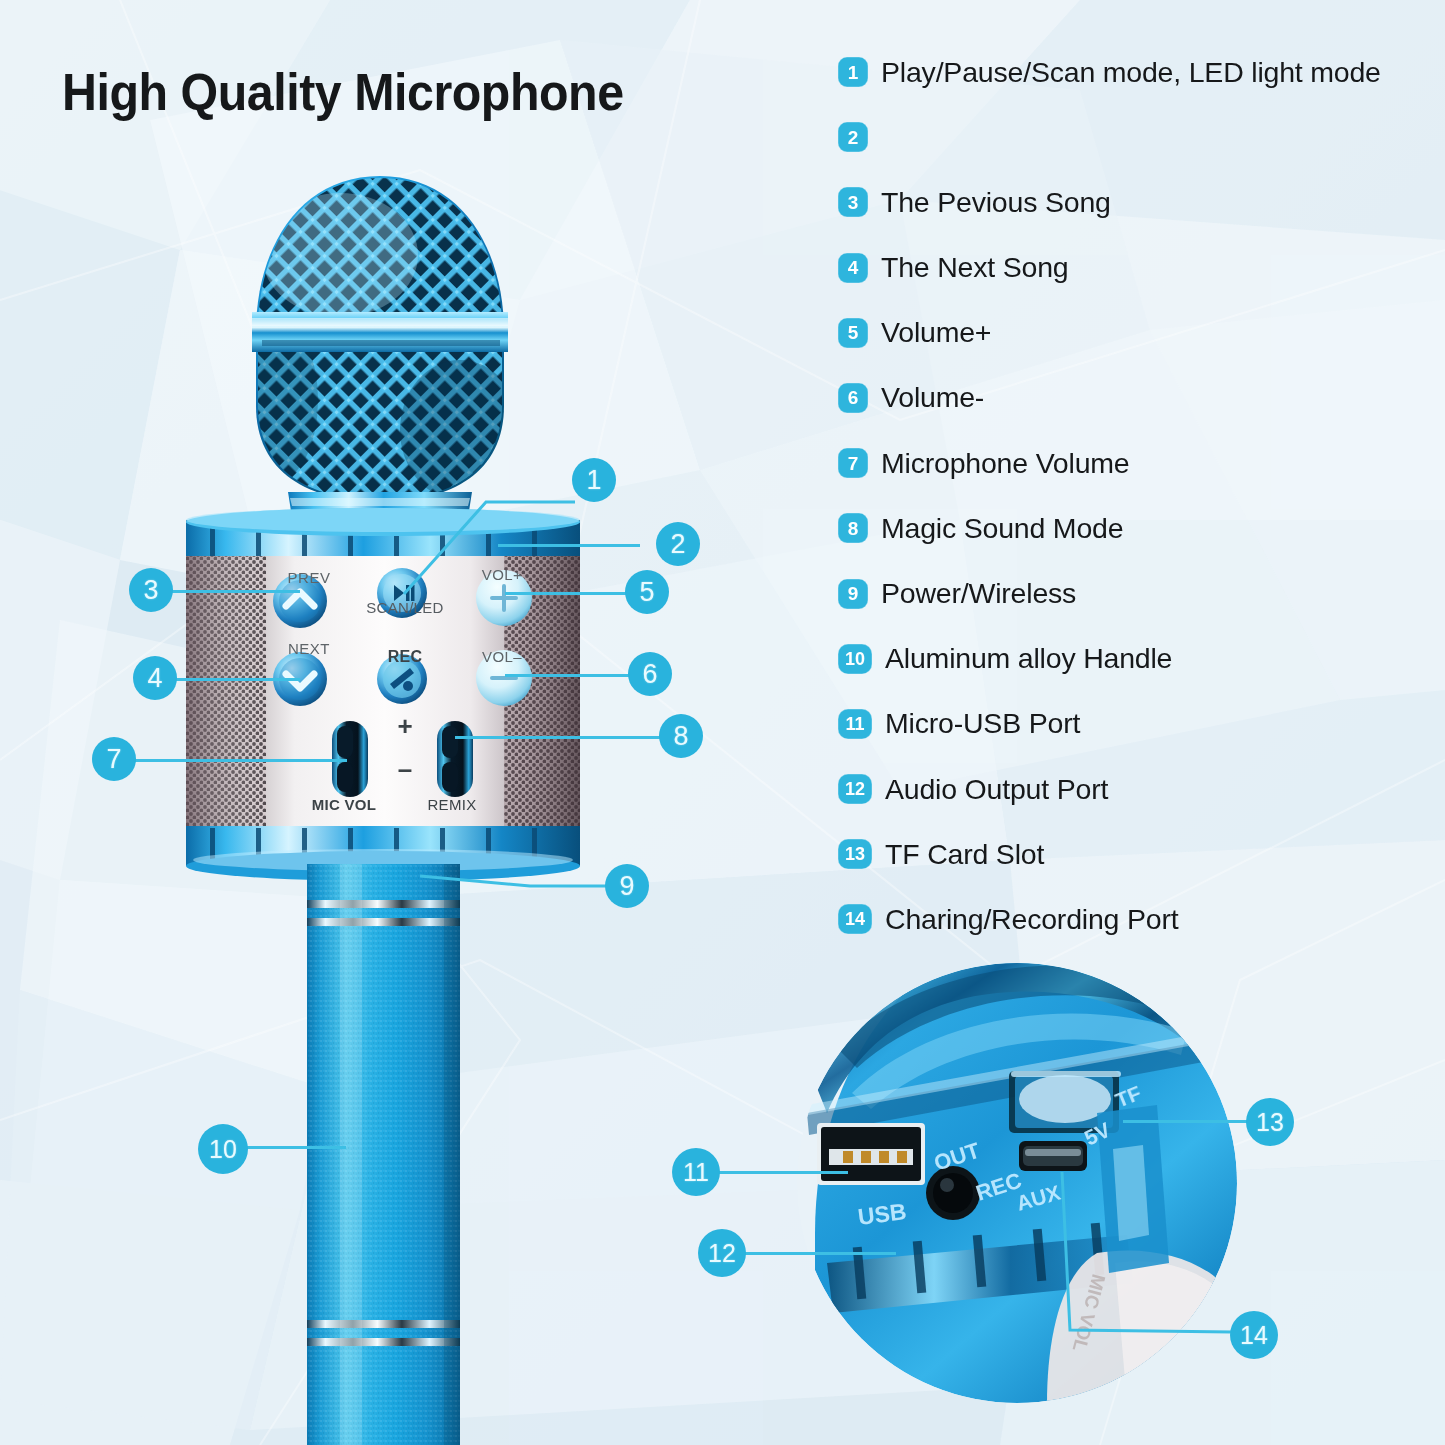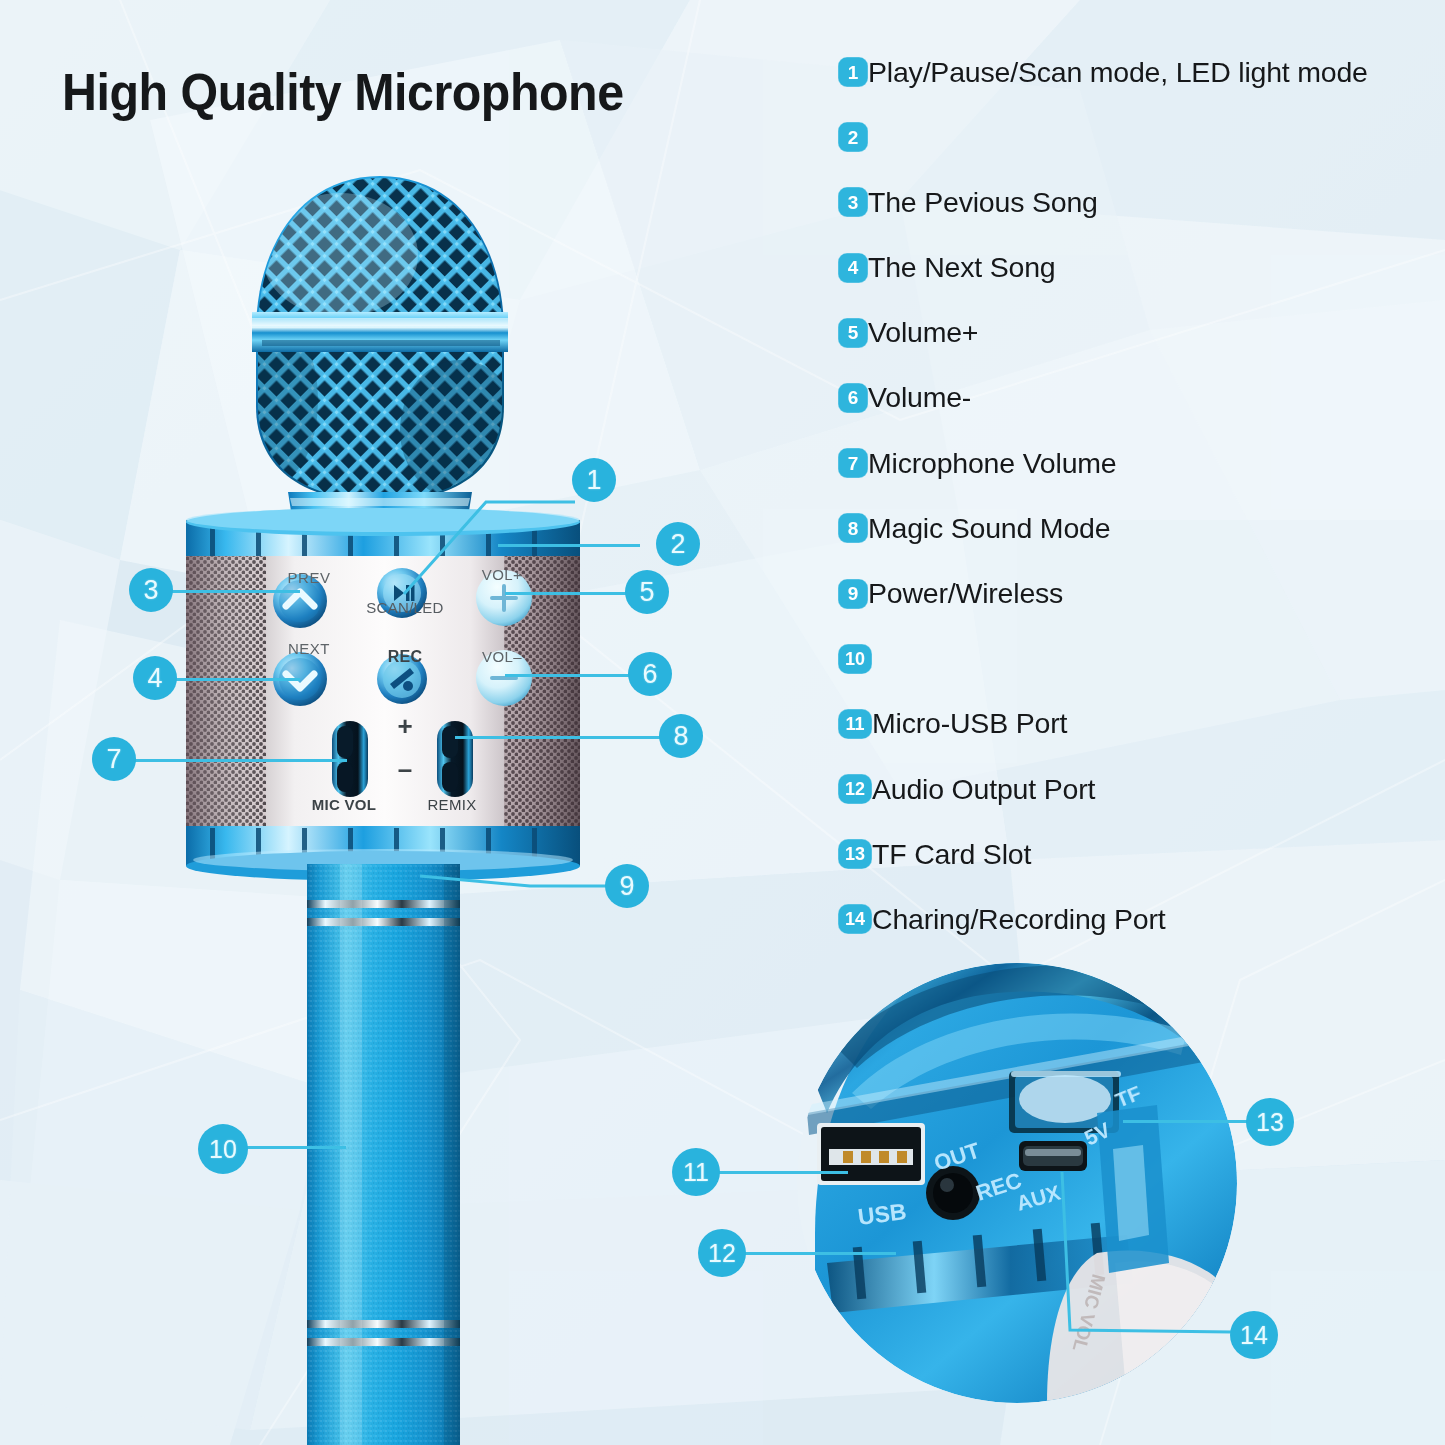--- a/index.html
+++ b/index.html
@@ -29,21 +29,21 @@
   .feat{display:flex;align-items:center;height:52px;margin-bottom:13.2px;}
   .feat-badge{
     flex:0 0 auto;width:30px;height:30px;border-radius:9px;
     background:#2eb5dd;color:#ffffff;
     display:flex;align-items:center;justify-content:center;
     font-size:19px;font-weight:600;line-height:1;
     box-shadow:0 0 0 0.5px rgba(255,255,255,.35) inset;
   }
   .feat-badge.w2{width:34px;border-radius:10px;font-size:18px;}
   .feat-label{
-    font-size:28.5px;color:#16181a;font-weight:400;
+    margin-left:13px;font-size:28.5px;color:#16181a;font-weight:400;
     white-space:nowrap;letter-spacing:-0.2px;
   }
 
   
   .cb{
     position:absolute;border-radius:50%;
     background:#29b3dd;color:#e9fbff;
     display:flex;align-items:center;justify-content:center;
     font-size:27px;font-weight:400;line-height:1;
     width:44px;height:44px;box-sizing:border-box;
@@ -483,20 +483,21 @@
     <div class="feat">
       <span class="feat-badge">8</span>
       <span class="feat-label">Magic Sound Mode</span>
     </div>
     <div class="feat">
       <span class="feat-badge">9</span>
       <span class="feat-label">Power/Wireless</span>
     </div>
     <div class="feat">
       <span class="feat-badge w2">10</span>
+      <span class="feat-label">Aluminum alloy Handle</span>
     </div>
     <div class="feat">
       <span class="feat-badge w2">11</span>
       <span class="feat-label"> Micro-USB Port</span>
     </div>
     <div class="feat">
       <span class="feat-badge w2">12</span>
       <span class="feat-label">Audio Output Port</span>
     </div>
     <div class="feat">

